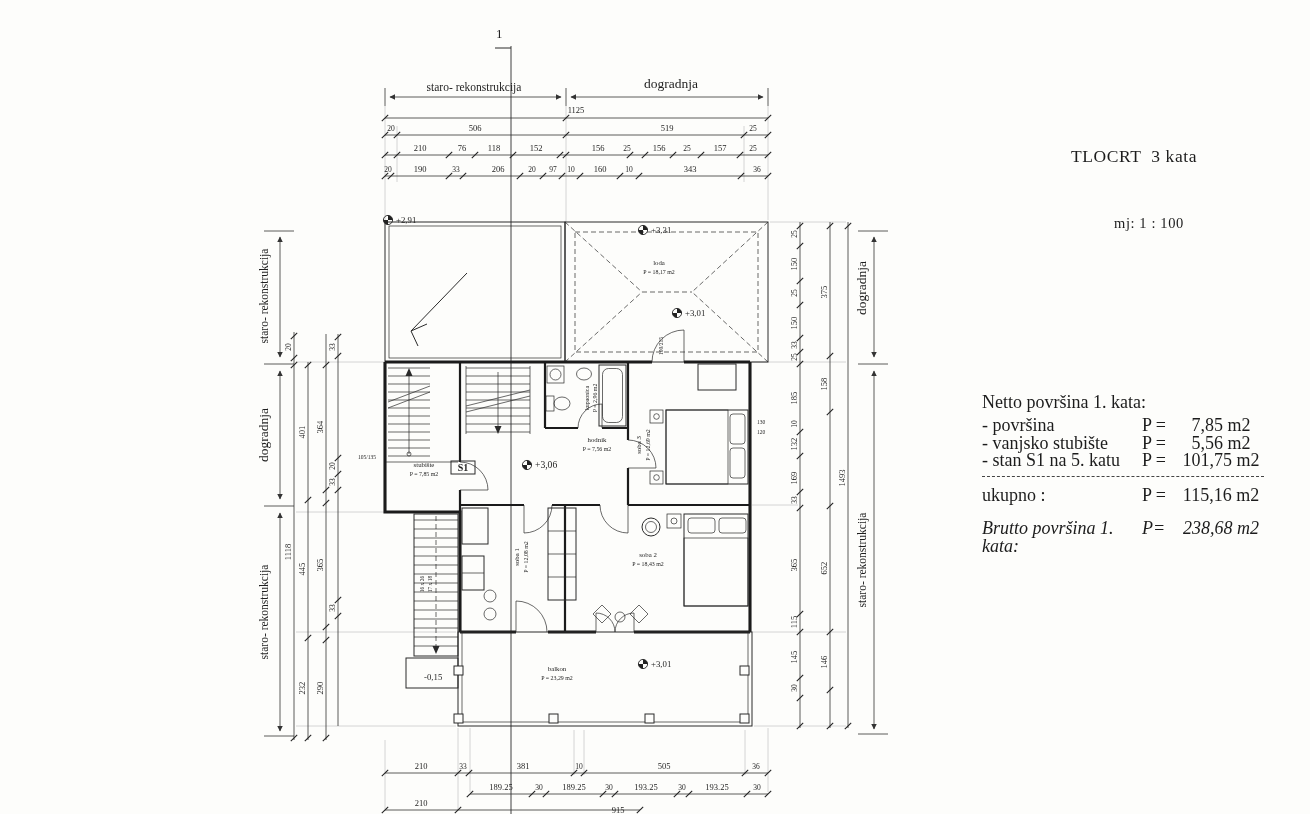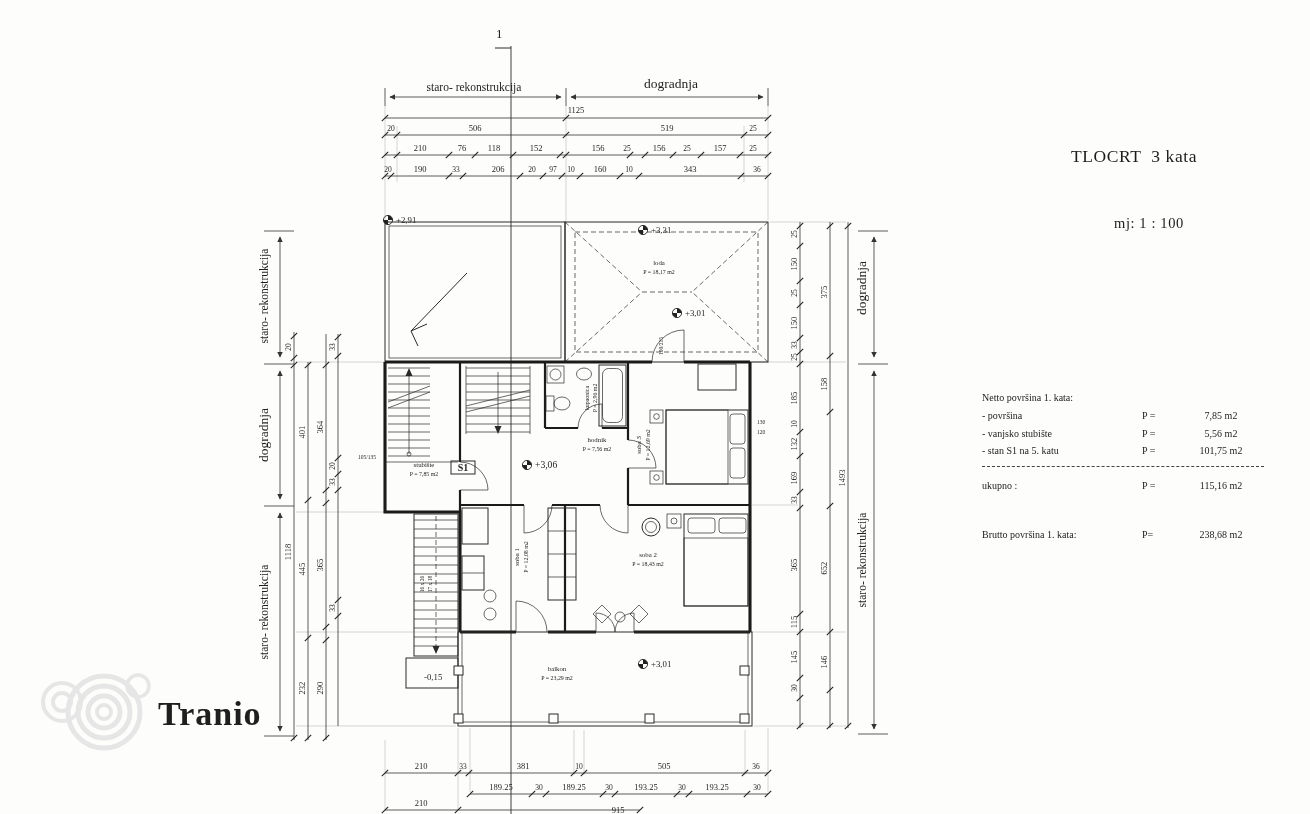--- a/index.html
+++ b/index.html
@@ -22,28 +22,28 @@
   .wi{stroke:#1b1b1b;stroke-width:2.2;fill:none;}
   .t{stroke:#2a2a2a;stroke-width:1;fill:none;}
   .f{stroke:#2a2a2a;stroke-width:0.7;fill:none;}
   .g{stroke:#b3b3b3;stroke-width:0.55;fill:none;}
   .dim{stroke:#333;stroke-width:0.8;fill:none;}
   .dash{stroke-dasharray:5 3;}
   .post{stroke:#2a2a2a;stroke-width:1;fill:#fdfdfb;}
   
   .titleblock{position:absolute;left:1071px;top:104px;font-size:17.5px;letter-spacing:0.6px;white-space:pre;}
   .titleblock .scale{margin-top:6px;margin-left:43px;font-size:14.5px;}
-  .areas{position:absolute;left:982px;top:392px;width:292px;font-size:10px;}
+  .areas{position:absolute;left:982px;top:392px;width:292px;font-size:18px;}
   .ahead{margin-bottom:4px;}
   .arow{display:flex;line-height:17.5px;}
   .albl{width:160px;}
   .aeq{width:36px;}
   .aval{width:86px;text-align:center;}
   .adiv{border-top:1px dashed #444;width:282px;margin:6px 0 10px;}
-  .brutto{margin-top:32px;}
+  .brutto{margin-top:16px;font-style:italic;}
   .wm{position:absolute;left:40px;top:668px;width:240px;height:88px;}
 </style>
 </head>
 <body>
 
 <div class="canvas">
 
 <svg width="1310" height="814" viewBox="0 0 1310 814">
   <defs>
     <g id="tick">
@@ -574,28 +574,14 @@
     <span class="aeq">P =</span>
     <span class="aval">115,16 m2</span>
   </div>
   <div class="arow brutto">
     <span class="albl">Brutto površina 1. kata:</span>
     <span class="aeq">P=</span>
     <span class="aval">238,68 m2</span>
   </div>
 </div>
 
-<div class="wm">
-  <svg width="240" height="88" viewBox="0 0 240 88">
-    <g stroke="#e6e6e6" fill="none">
-      <circle cx="64" cy="44" r="36" stroke-width="5"></circle>
-      <circle cx="64" cy="44" r="26" stroke-width="5"></circle>
-      <circle cx="64" cy="44" r="16" stroke-width="5"></circle>
-      <circle cx="64" cy="44" r="7" stroke-width="4"></circle>
-      <circle cx="22" cy="34" r="19" stroke-width="4"></circle>
-      <circle cx="22" cy="34" r="9" stroke-width="4"></circle>
-      <circle cx="98" cy="18" r="11" stroke-width="3.5"></circle>
-    </g>
-    <text x="118" y="57" font-family="Liberation Sans, sans-serif" font-weight="bold" font-size="34" fill="#dadada" letter-spacing="1">Tranio</text>
-  </svg>
+
 </div>
 
-</div>
-
 </body></html>

